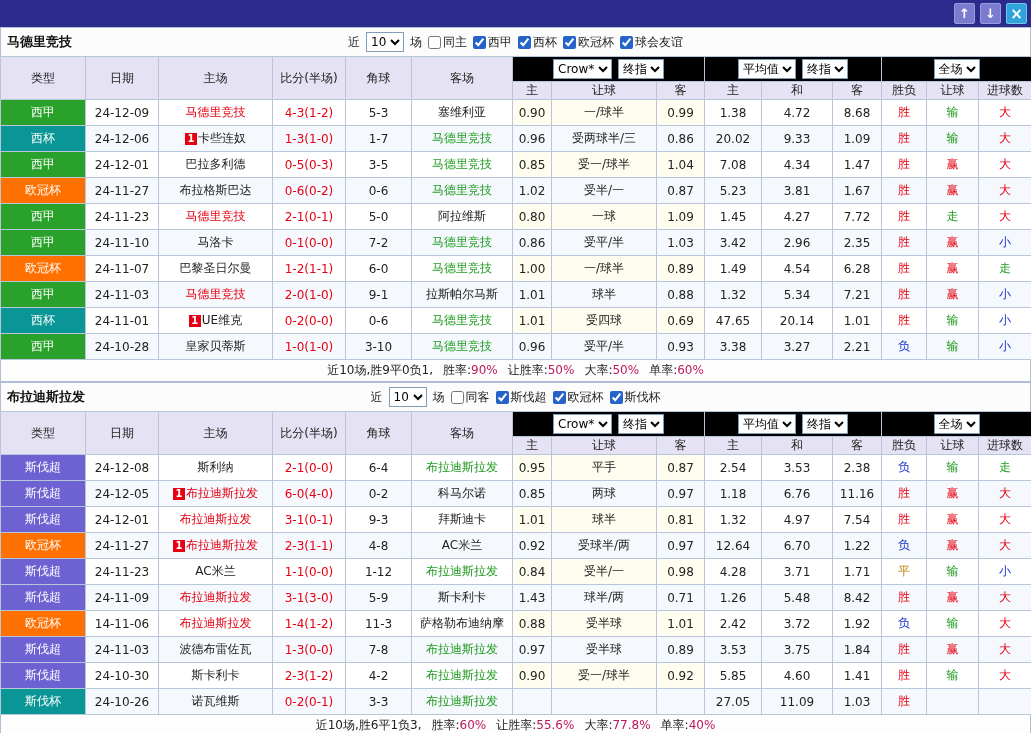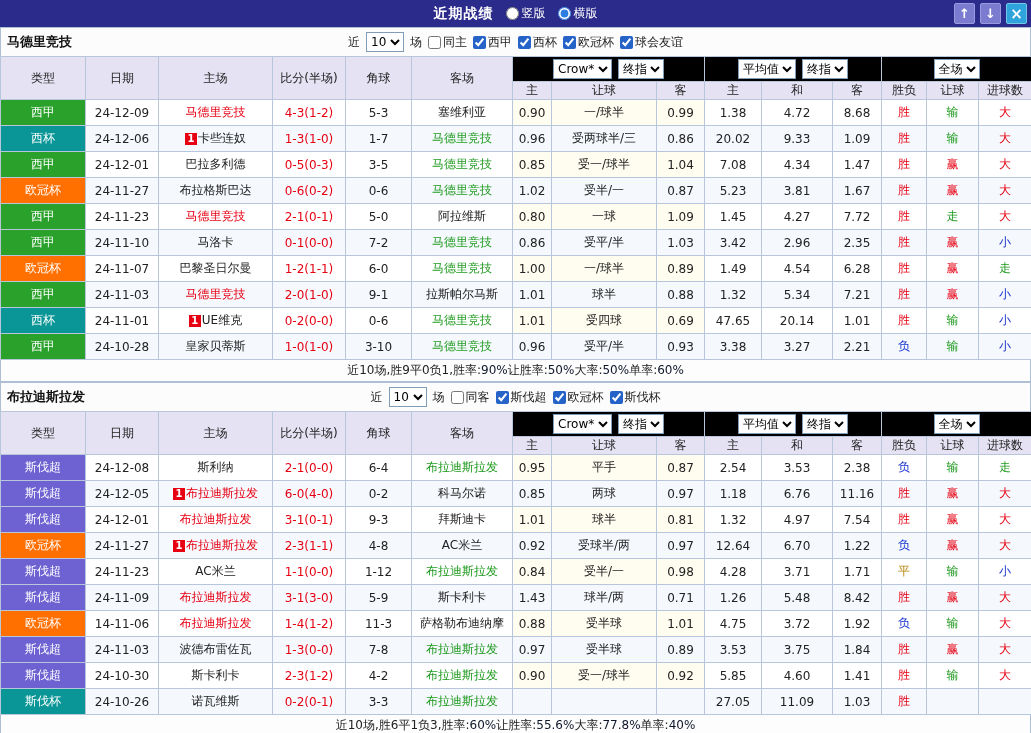--- a/index.html
+++ b/index.html
@@ -28,40 +28,29 @@
   .sel-cell select{margin:0 3px}
   .lbl-row th{height:18px}
   tbody td{height:26px;background:#fff}
   tbody tr:nth-child(even) td{background:#f5f8fd}
   tbody td.cream{background:#fffdf0}
   tbody td.league{color:#fff;padding:0}
   .badge1{display:inline-block;min-width:12px;height:12px;background:#e60012;color:#fff;font-size:10px;line-height:12px;margin-right:1px;text-align:center;font-weight:bold}
   .focus-home{color:#e60012}
   .focus-away{color:#1f9a1f}
   td.score{color:#e60012}
-  .section-footer{height:22px;border:1px solid #aebfd4;border-top:none;display:flex;align-items:center;justify-content:center;gap:0;background:#fdfdfd}
-  .stat-val{color:#0f172a}
+  .section-footer{height:22px;border:1px solid #aebfd4;border-top:none;display:flex;align-items:center;justify-content:center;gap:10px;background:#fdfdfd}
+  .stat-val{color:#be185d}
   .ft-prefix{color:#222}
 </style>
 </head>
 <body>
 
 <div class="app">
   <div class="titlebar">
-    <div class="titlebar-center">
-      <span class="title">近期战绩</span>
-      <label class="layout-radio">
-        <input type="radio" name="layout" style="">
-        <span>竖版</span>
-      </label>
-      <label class="layout-radio">
-        <input type="radio" name="layout" checked="" style="">
-        <span>横版</span>
-      </label>
-    </div>
     <div class="titlebar-buttons">
       <button class="tb-btn">↑</button>
       <button class="tb-btn">↓</button>
       <button class="tb-btn close">×</button>
     </div>
   </div>
   <div id="sections">
       <div class="section">
         <div class="section-header">
           <span class="team-name">马德里竞技</span>
@@ -487,21 +476,21 @@
             <tr>
               <td class="league" style="background: rgb(255, 112, 0);">欧冠杯</td>
               <td>14-11-06</td>
               <td class="team-cell"><span class="focus-home">布拉迪斯拉发</span></td>
               <td class="score">1-4(1-2)</td>
               <td>11-3</td>
               <td class="team-cell"><span>萨格勒布迪纳摩</span></td>
               <td class="cream">0.88</td>
               <td class="cream">受半球</td>
               <td class="cream">1.01</td>
-              <td>4.75</td>
+              <td>2.42</td>
               <td>3.72</td>
               <td>1.92</td>
               <td class="res" style="color: rgb(20, 48, 204);">负</td>
               <td class="res" style="color: rgb(31, 154, 31);">输</td>
               <td class="res" style="color: rgb(230, 0, 18);">大</td>
             </tr>
             <tr>
               <td class="league" style="background: rgb(110, 97, 209);">斯伐超</td>
               <td>24-11-03</td>
               <td class="team-cell"><span>波德布雷佐瓦</span></td>

